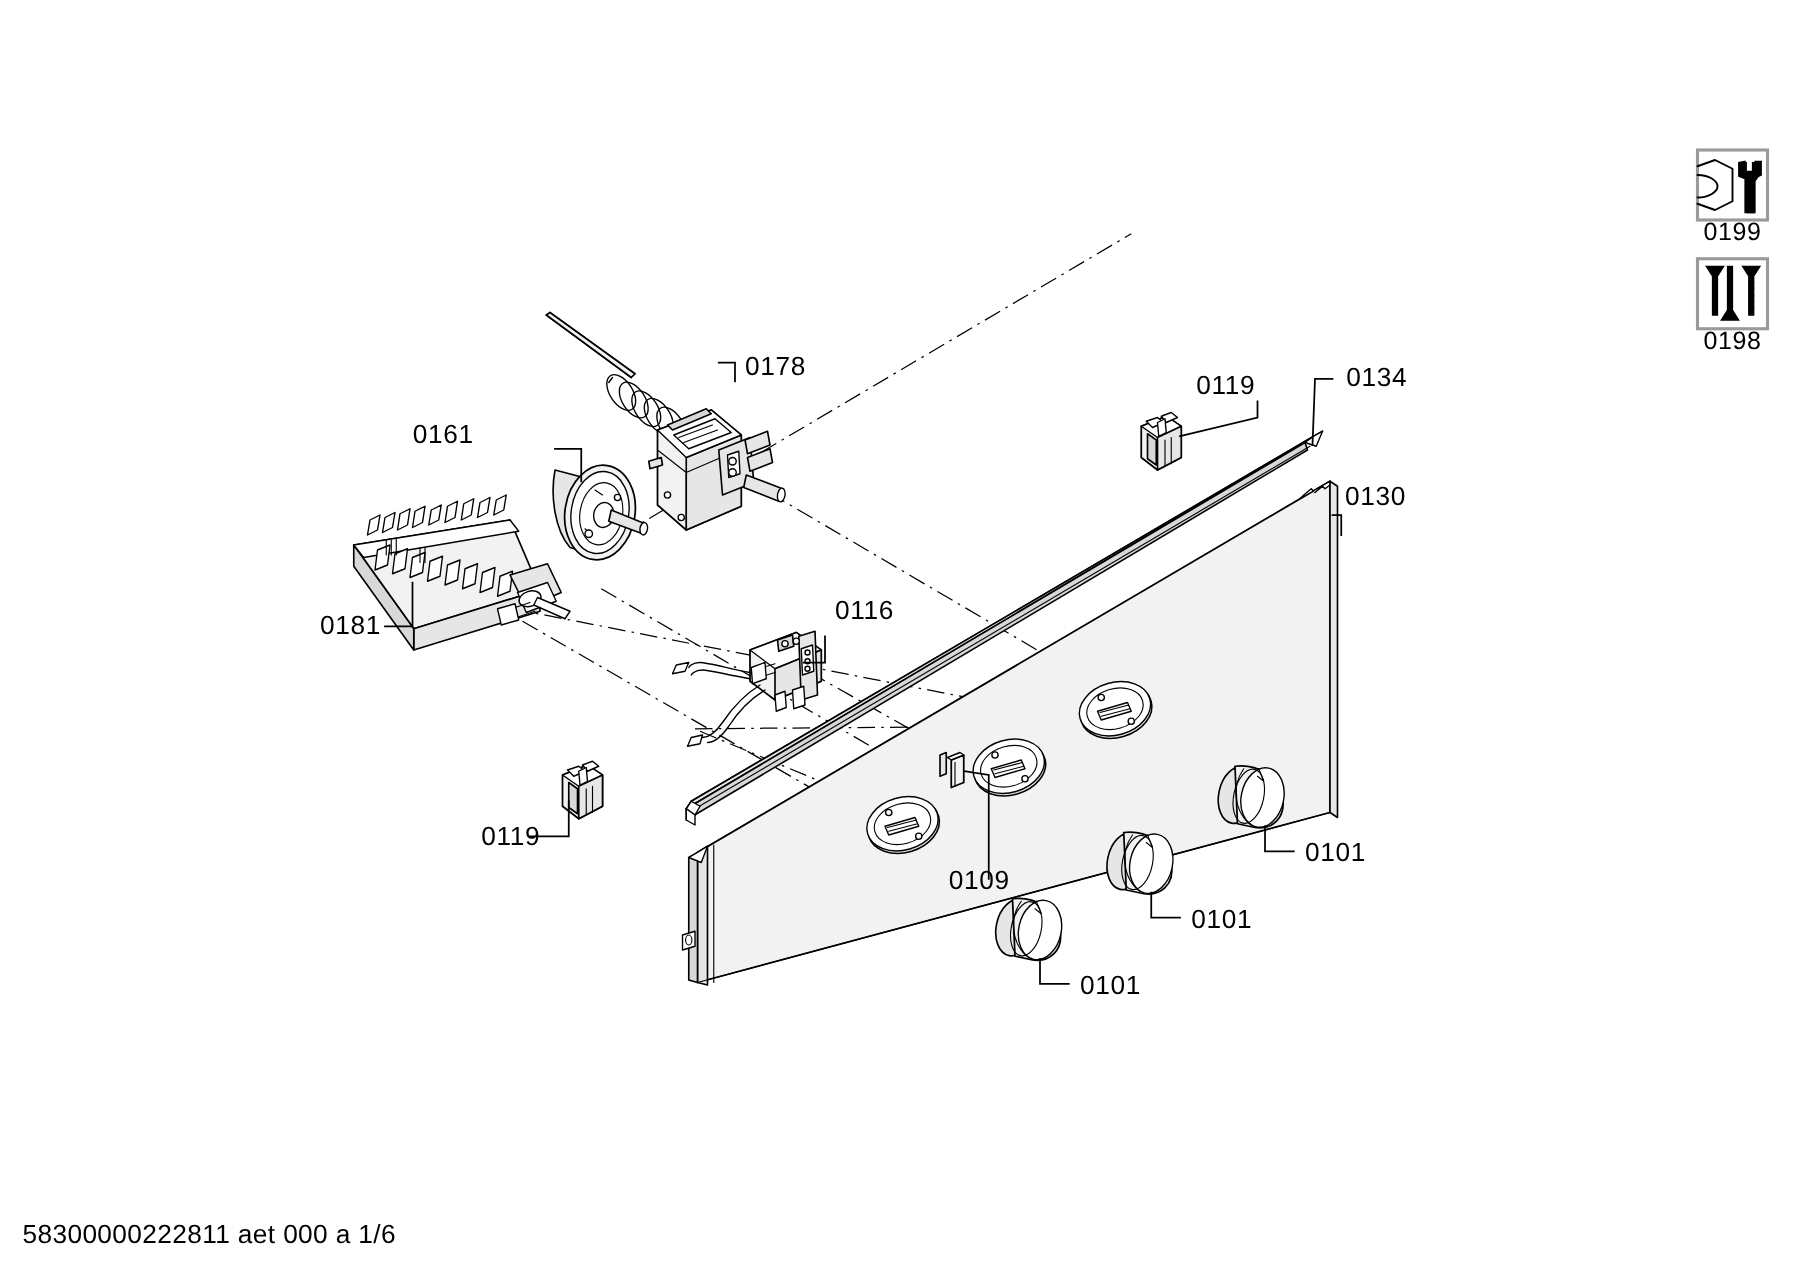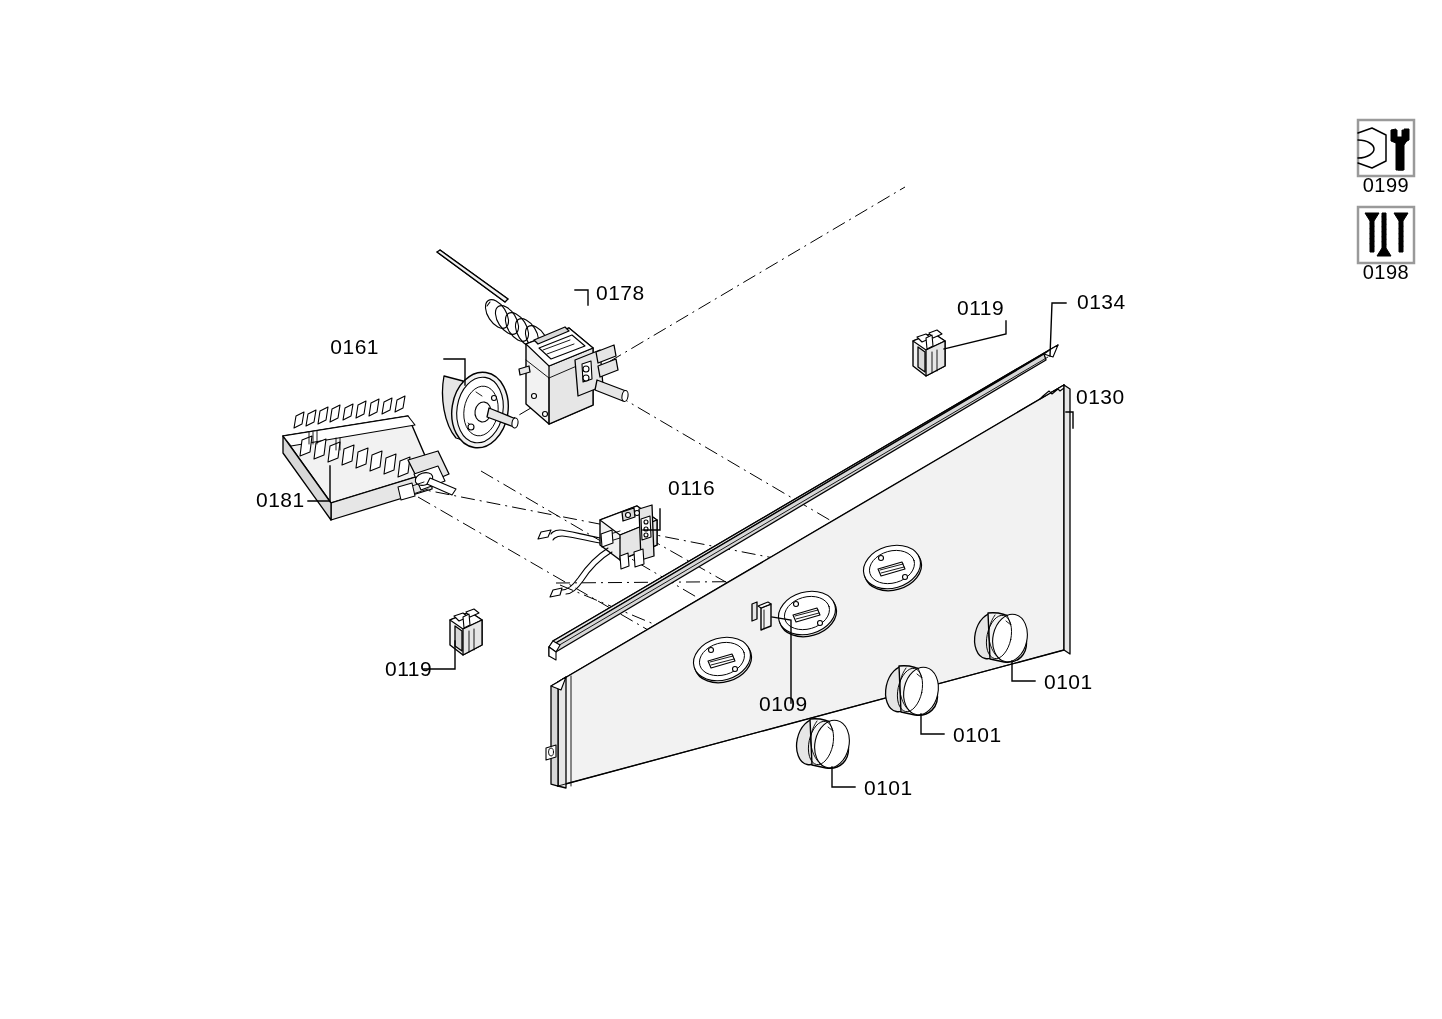--- a/index.html
+++ b/index.html
@@ -392,14 +392,15 @@
 
         <path class="fk" d="M1394 213 L1408 213 L1403 221 L1403 252 L1399 252 L1399 221 Z"></path>
         <path class="ln-hair" d="M1399 224 L1403 226 M1399 229 L1403 231 M1399 234 L1403 236 M1399 239 L1403 241 M1399 244 L1403 246" stroke="#ffffff" stroke-width="1.6"></path>
         <path class="ln-hair" d="M1396 215 L1406 215" stroke="#ffffff" stroke-width="1.8"></path>
       </g>
       <text class="icon-label" x="1386" y="279" text-anchor="middle">0198</text>
     </g>
 
   </svg>
 
+  <div class="footer-text">58300000222811 aet 000 a 1/6</div>
 
 </div>
 
 </body></html>

